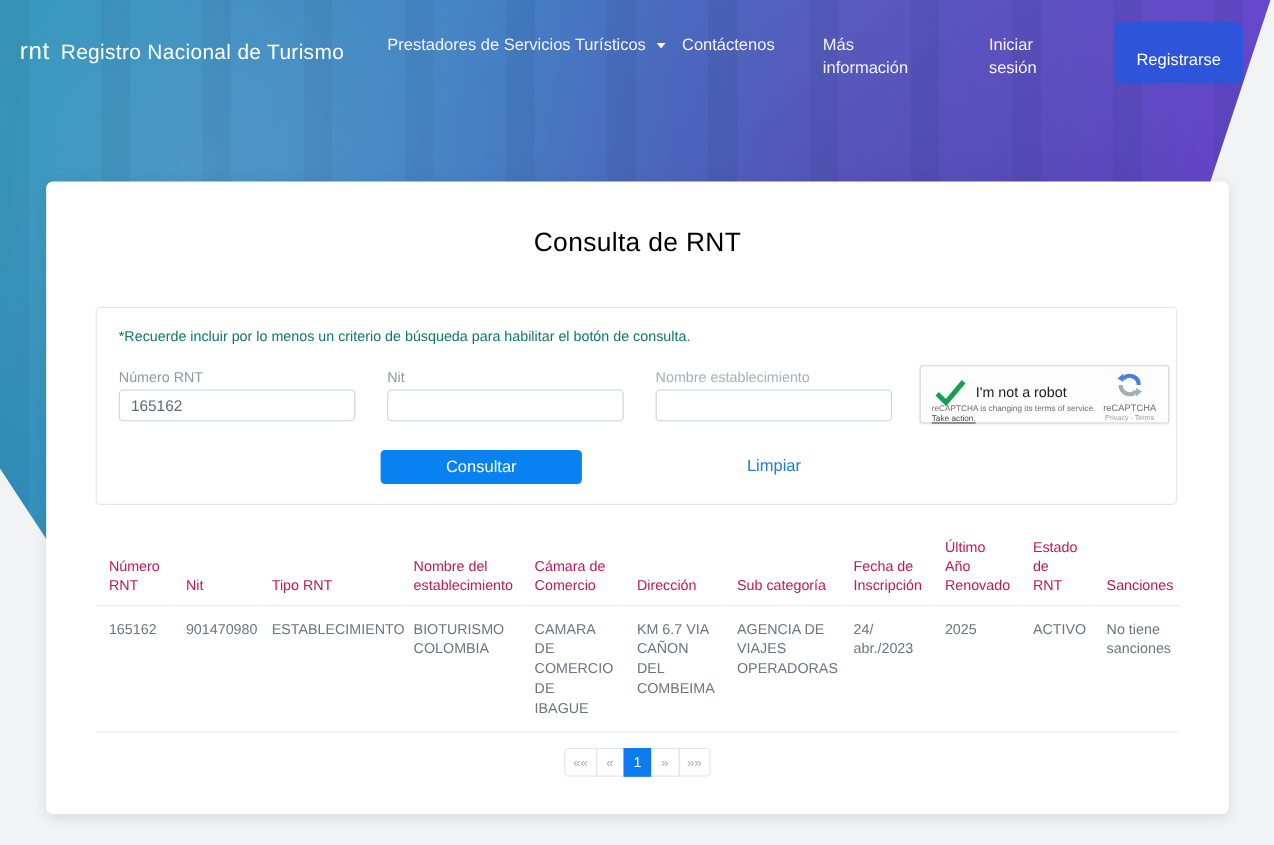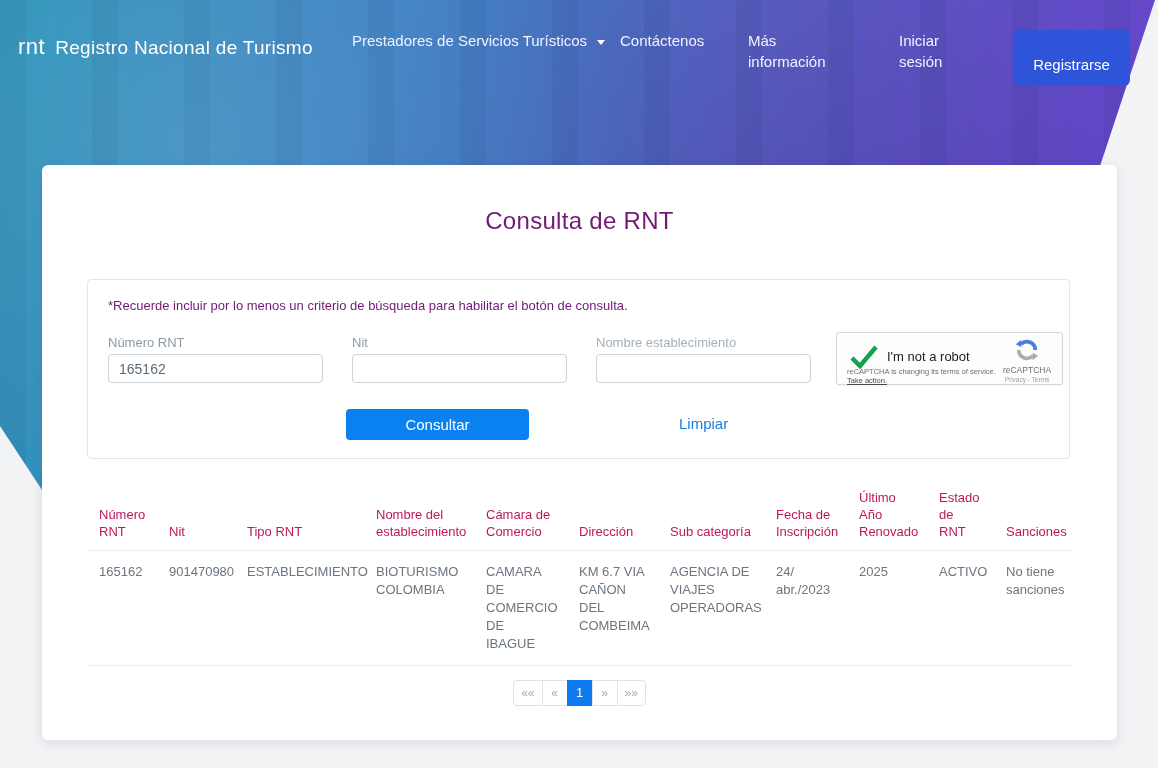--- a/index.html
+++ b/index.html
@@ -20,34 +20,34 @@
     color:#fff; cursor:pointer; }
   .brand .rnt { font-size:22px; letter-spacing:.5px; }
   .brand .brand-full { font-size:19px; font-weight:400; letter-spacing:.3px; }
   .nav-link { position:absolute; color:#f2f3ff; font-size:15px; line-height:21px; cursor:pointer; }
   .nav-prestadores { left:352px; top:30px; }
   .nav-contactenos { left:620px; top:30px; }
   .nav-mas { left:748px; top:30px; width:92px; }
   .nav-iniciar { left:899px; top:30px; width:62px; }
   .caret { display:inline-block; width:0; height:0; border-left:4px solid transparent;
     border-right:4px solid transparent; border-top:5px solid #fff; margin-left:6px; vertical-align:middle; }
-  .btn-register { position:absolute; left:1013px; top:30px; width:117px; height:56px;
+  .btn-register { position:absolute; left:1013px; top:20px; width:117px; height:56px;
     background:#2e54da; border:none; border-radius:6px; color:#fff; font-size:15px;
     text-align:center; padding-top:13px; cursor:pointer; font-family:inherit; }
 
   
   .card { position:absolute; left:42px; top:165px; width:1075px; height:575px; z-index:1;
     background:#fff; border-radius:6px; box-shadow:0 3px 12px rgba(50,50,80,.12); }
-  .page-title { text-align:center; margin-top:42px; font-size:24px; color:#701a75;
+  .page-title { text-align:center; margin-top:42px; font-size:24px; color:#000000;
     font-weight:400; letter-spacing:.3px; }
 
   
   .panel { position:relative; margin:44px 0 0 45px; width:983px; height:180px;
     border:1px solid #e2e5e9; border-radius:4px; background:#fff; }
-  .hint { position:absolute; left:20px; top:18px; font-size:13px; color:#701a75; }
+  .hint { position:absolute; left:20px; top:18px; font-size:13px; color:#0f766e; }
   .field { position:absolute; top:55px; width:215px; }
   .field-0 { left:20px; } .field-1 { left:264px; } .field-2 { left:508px; }
   .field label { display:block; font-size:13px; color:#8d99a6; margin-bottom:4px; }
   .field-2 label { color:#a5b0bc; }
   .field input { width:215px; height:29px; border:1px solid #ccd2d8; border-radius:4px;
     padding:4px 10px; font-size:14px; color:#5d6b77; font-family:inherit; background:#fff; outline:none; }
   .btn-consultar { position:absolute; left:258px; top:129px; width:183px; height:31px;
     background:#0981f1; color:#fff; border:none; border-radius:4px; font-size:15px;
     cursor:pointer; font-family:inherit; }
   .link-limpiar { position:absolute; left:591px; top:135px; font-size:15px; color:#1b7ce5;

